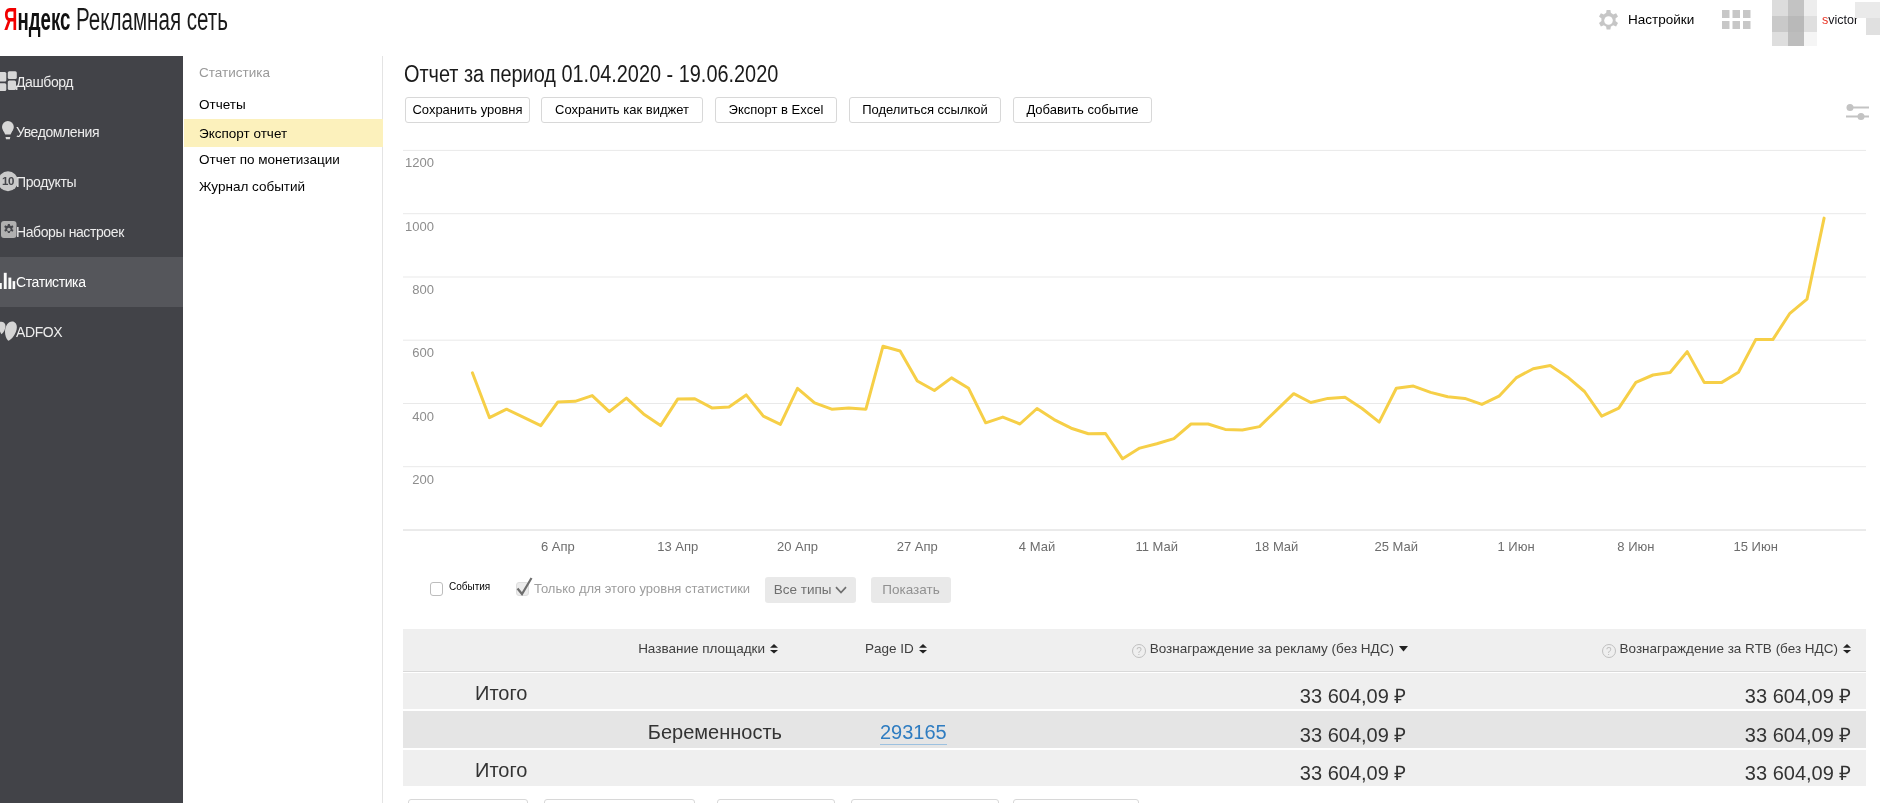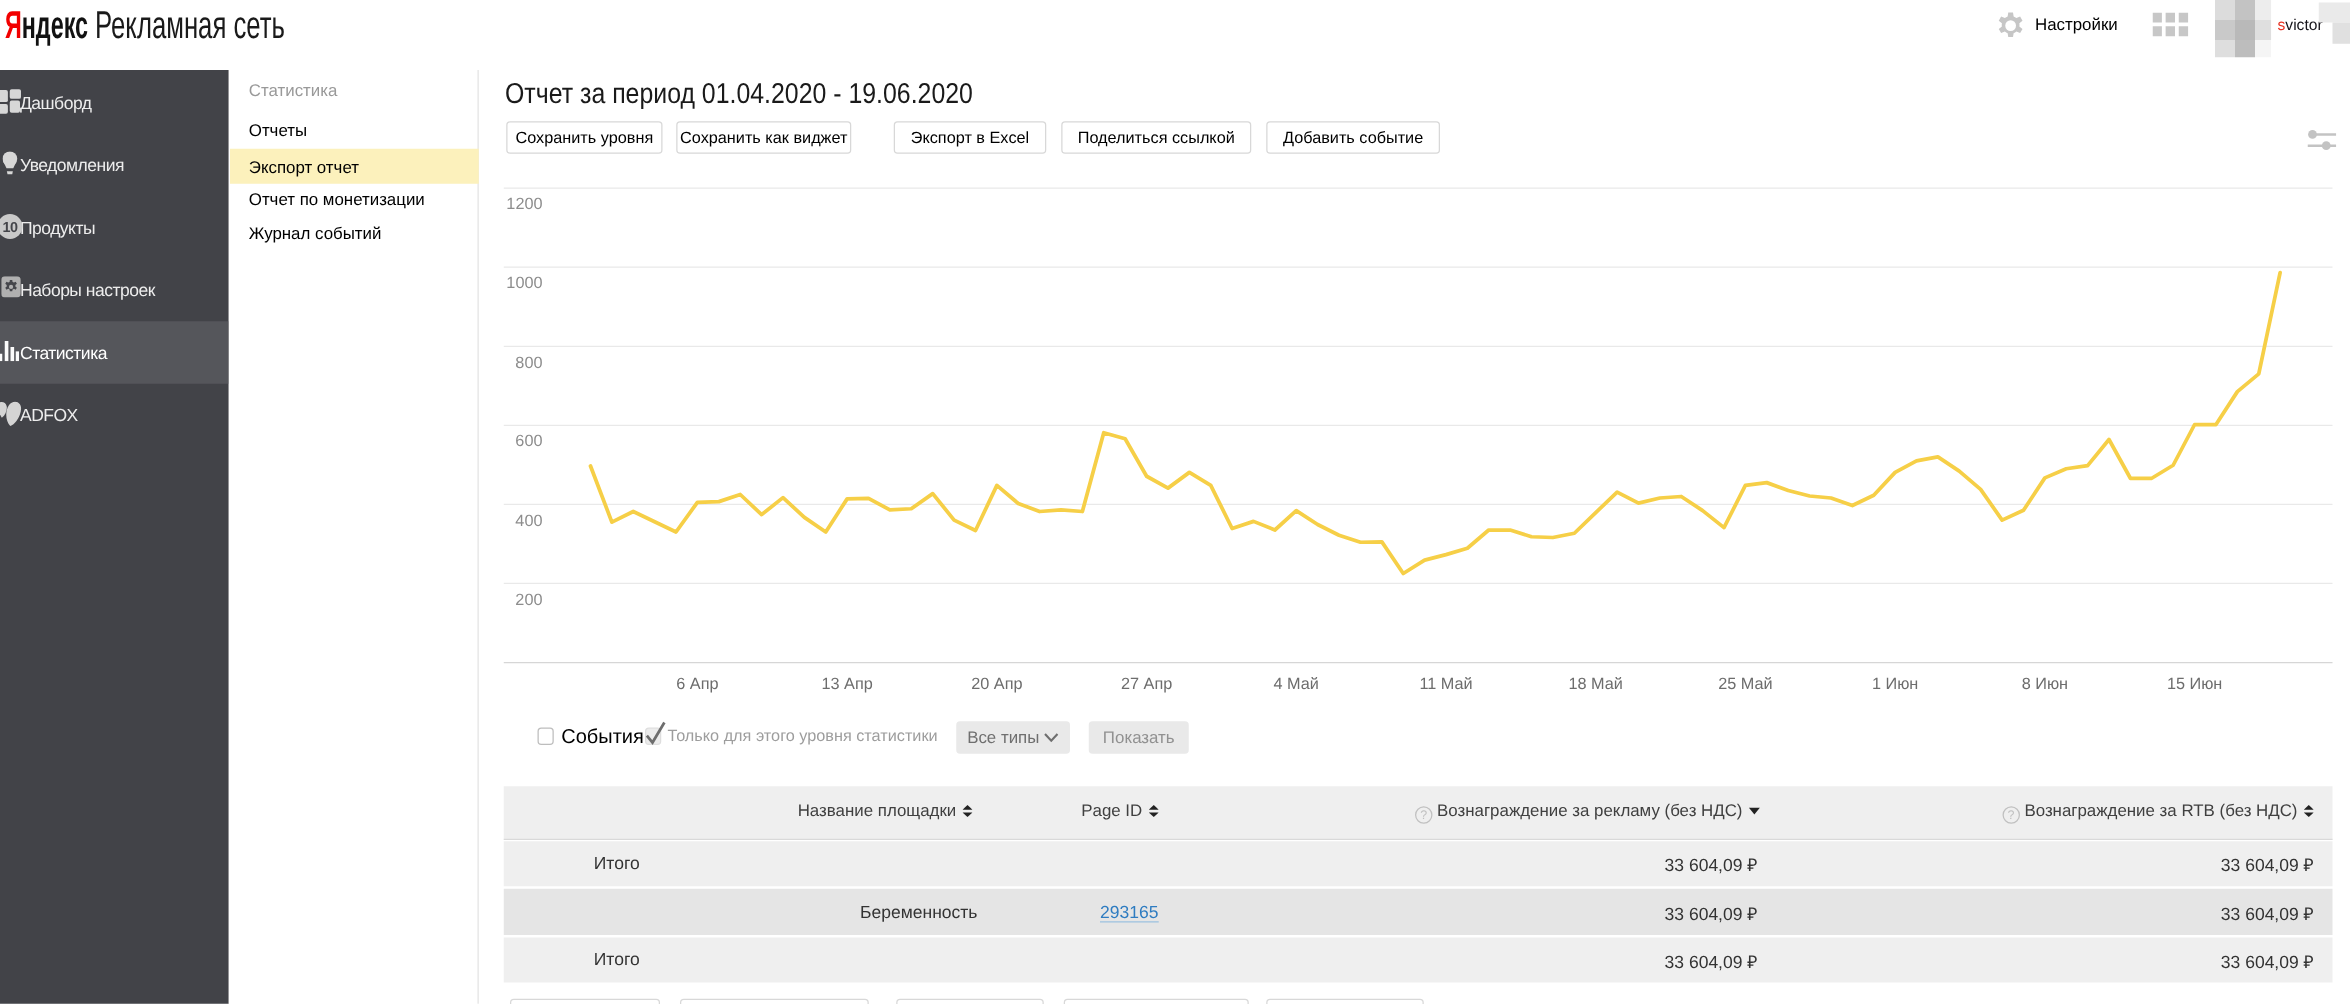--- a/index.html
+++ b/index.html
@@ -32,21 +32,21 @@
 
 #title { position:absolute; left:404px; top:61px; font-size:23px; color:#1a1a1a;
   transform:scaleX(0.865); transform-origin:0 0; white-space:nowrap; }
 .btn { position:absolute; top:97px; height:26px; border:1px solid #d8d8d8;
   border-radius:3px; background:#fff; font-size:13px; color:#000;
   text-align:center; line-height:24px; }
 .graybtn { position:absolute; top:577px; height:26px; border-radius:3px;
   background:#e9e9e9; font-size:13.5px; color:#6f6f6f; text-align:center; line-height:26px;}
 
 
-.trow { position:absolute; left:403px; width:1463px; font-size:14px; color:#333;}
+.trow { position:absolute; left:403px; width:1463px; font-size:20px; color:#333;}
 .cellL { position:absolute; left:72px; top:9px; }
 .qicon { display:inline-block; width:14px; height:14px; border:1px solid #c0c0c0; border-radius:50%;
   color:#c0c0c0; font-size:10px; line-height:13px; text-align:center; vertical-align:-2px; }
 </style>
 </head>
 <body>
 
 <div id="logo">
     <span class="ya"><span class="r">Я</span>ндекс</span>
     <span class="rs">Рекламная сеть</span>
@@ -153,21 +153,21 @@
   </div>
 <div class="subitem" style="top:152px;">
     <span>Отчет по монетизации</span>
   </div>
 <div class="subitem" style="top:179px;">
     <span>Журнал событий</span>
   </div>
 
 <div id="title">Отчет за период 01.04.2020 - 19.06.2020</div>
 <div class="btn" style="left:405px; width:125px;">Сохранить уровня</div>
-<div class="btn" style="left:541px; width:140px;">Сохранить как виджет</div>
+<div class="btn" style="left:541px; width:162px;">Сохранить как виджет</div>
 <div class="btn" style="left:715px; width:122px;">Экспорт в Excel</div>
 <div class="btn" style="left:849px; width:152px;">Поделиться ссылкой</div>
 <div class="btn" style="left:1013px; width:139px;">Добавить событие</div>
 
 <svg class="abs" style="left:1846px; top:104px;" width="23" height="16" viewBox="0 0 23 16">
   <g stroke="#c3c3c3" stroke-width="2" fill="#c3c3c3">
     <line x1="3" y1="3.5" x2="23" y2="3.5"></line>
     <circle cx="4" cy="3.5" r="3.5" stroke="none"></circle>
     <line x1="0" y1="12.5" x2="23" y2="12.5"></line>
     <circle cx="15" cy="12.5" r="3.5" stroke="none"></circle>
@@ -196,21 +196,21 @@
   <text x="773.8" y="411" text-anchor="middle" font-size="13" fill="#6d6d6d">11 Май</text>
   <text x="893.6" y="411" text-anchor="middle" font-size="13" fill="#6d6d6d">18 Май</text>
   <text x="1013.3" y="411" text-anchor="middle" font-size="13" fill="#6d6d6d">25 Май</text>
   <text x="1133.1" y="411" text-anchor="middle" font-size="13" fill="#6d6d6d">1 Июн</text>
   <text x="1252.9" y="411" text-anchor="middle" font-size="13" fill="#6d6d6d">8 Июн</text>
   <text x="1372.7" y="411" text-anchor="middle" font-size="13" fill="#6d6d6d">15 Июн</text>
   <polyline points="89.4,232.8 106.5,277.7 123.6,269.2 140.7,277.4 157.8,285.6 174.9,261.9 192.1,261.3 209.2,255.6 226.3,271.7 243.4,258.1 260.5,273.9 277.6,285.6 294.7,259.1 311.8,258.7 328.9,267.9 346.0,267.0 363.2,254.9 380.3,276.1 397.4,284.4 414.5,248.3 431.6,262.8 448.7,269.2 465.8,267.9 482.9,269.2 500.0,206.2 517.1,211.0 534.3,241.0 551.4,250.5 568.5,237.9 585.6,248.3 602.7,282.8 619.8,277.1 636.9,284.0 654.0,268.5 671.1,279.6 688.2,288.2 705.4,293.8 722.5,293.5 739.6,318.8 756.7,308.1 773.8,303.7 790.9,298.6 808.0,284.0 825.1,284.0 842.2,289.4 859.3,290.0 876.5,286.6 893.6,270.1 910.7,253.7 927.8,262.5 944.9,258.4 962.0,257.2 979.1,268.5 996.2,282.1 1013.3,248.3 1030.4,246.1 1047.6,252.4 1064.7,256.8 1081.8,258.4 1098.9,264.4 1116.0,256.2 1133.1,237.9 1150.2,228.7 1167.3,225.5 1184.4,236.9 1201.5,251.5 1218.7,276.1 1235.8,268.2 1252.9,242.3 1270.0,235.0 1287.1,232.5 1304.2,211.6 1321.3,242.6 1338.4,242.6 1355.5,232.2 1372.7,199.6 1389.8,199.6 1406.9,173.3 1424.0,159.1 1441.1,78.1" fill="none" stroke="#f6cf47" stroke-width="3" stroke-linejoin="round" stroke-linecap="round"></polyline>
 </svg>
 
 <div class="abs" style="left:430px; top:582px; width:13px; height:14px; border:1px solid #bdbdbd; border-radius:3px; background:#fff;"></div>
-<div class="abs" style="left:449px; top:581px; font-size:16px; color:#000;">События</div>
+<div class="abs" style="left:449px; top:581px; font-size:10px; color:#000;">События</div>
 <div class="abs" style="left:516px; top:582px; width:13px; height:14px; border:1px solid #dedede; border-radius:3px; background:#ececec;"></div>
 <svg class="abs" style="left:515px; top:574px;" width="20" height="24" viewBox="0 0 20 24">
   <path d="M2.5 14.5 L7 20 L16.5 4" stroke="#6e6e6e" stroke-width="2.2" fill="none"></path>
 </svg>
 <div class="abs" style="left:534px; top:581px; font-size:13px; color:#9d9d9d;">Только для этого уровня статистики</div>
 <div class="graybtn" style="left:765px; width:91px;">Все типы&nbsp;<svg width="12" height="8" viewBox="0 0 12 8" style="vertical-align:0px;">
       <polyline points="1,1.2 6,6.6 11,1.2" fill="none" stroke="#6f6f6f" stroke-width="1.7"></polyline>
     </svg></div>
 <div class="graybtn" style="left:871px; width:80px; color:#919191;">Показать</div>
 

